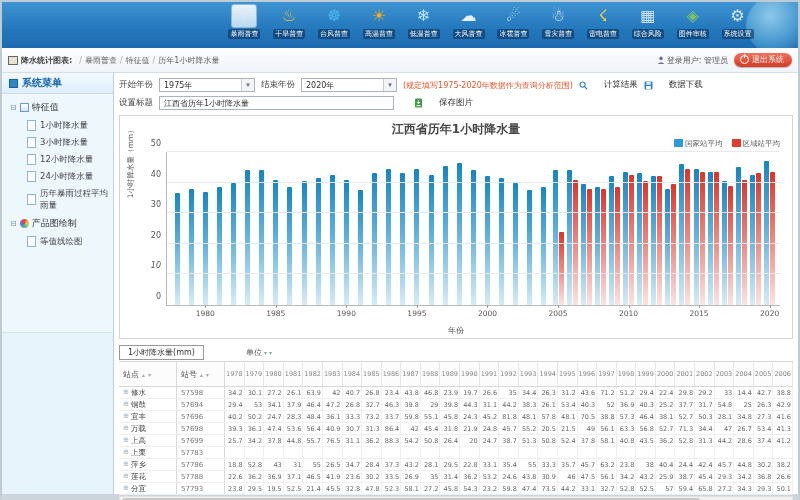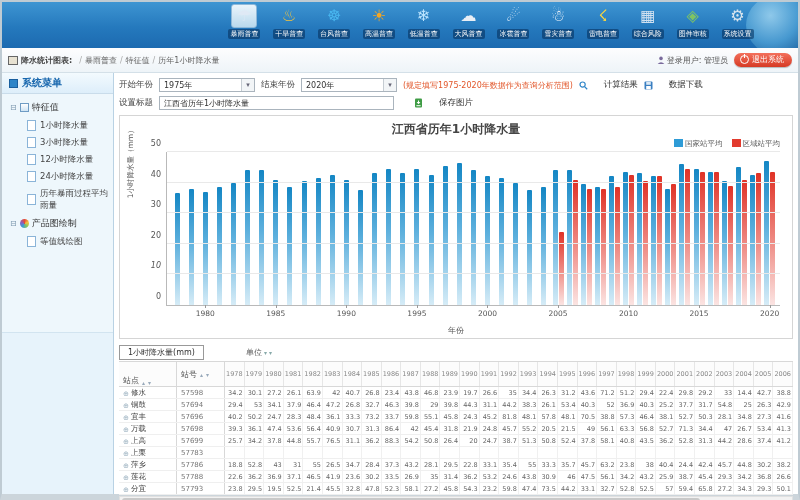--- a/index.html
+++ b/index.html
@@ -73,21 +73,21 @@
   .xtick{position:absolute;bottom:-13px;left:50%;transform:translateX(-50%);font-size:7.5px;color:#555;}
   .xtickmark{position:absolute;bottom:-3px;left:50%;width:1px;height:3px;background:#999;}
   .xlabel{position:absolute;bottom:2px;left:50%;transform:translateX(-50%);font-size:8px;color:#555;}
   
   .tbl-controls{display:flex;align-items:center;margin-top:5px;height:17px;gap:0;}
   .measure-btn{border:1px solid #999;background:#fff;font-size:8px;color:#333;padding:1px 8px;cursor:pointer;}
   .unit-dd{margin-left:42px;font-size:8px;color:#555;display:flex;align-items:center;gap:2px;cursor:pointer;}
   .unit-dd .ua{color:#8aa;font-size:6px;}
   .grid{border-top:1px solid #d8d8d8;}
   .hdr-row{display:flex;height:24px;border-bottom:1px solid #d8d8d8;background:#fcfcfc;}
-  .c-station{width:58px;flex:none;border-right:1px solid #d8d8d8;display:flex;align-items:flex-end;padding-left:4px;box-sizing:border-box;}
+  .c-station{width:58px;flex:none;border-right:1px solid #d8d8d8;display:flex;align-items:center;padding-left:4px;box-sizing:border-box;}
   .c-id{width:48px;flex:none;border-right:1px solid #d8d8d8;display:flex;align-items:center;padding-left:4px;box-sizing:border-box;}
   .hdr-row .c-station,.hdr-row .c-id{font-size:8px;color:#555;gap:3px;}
   .sort{color:#9ab;font-size:6px;}
   .yearcells{flex:1;display:grid;grid-template-columns:repeat(29,1fr);}
   .ycell{border-right:1px solid #e6e6e6;font-size:6.5px;color:#888;display:flex;align-items:center;justify-content:center;overflow:hidden;}
   .drow{display:flex;height:11px;border-bottom:1px solid #efefef;}
   .drow .c-station{font-size:7.5px;color:#444;gap:2px;}
   .drow .c-id{font-size:7px;color:#777;}
   .exp{color:#9ab0bf;font-size:7px;line-height:1;}
   .vcell{border-right:1px solid #f0f0f0;font-size:6.5px;color:#666;display:flex;align-items:center;justify-content:flex-end;padding-right:1px;overflow:hidden;}

